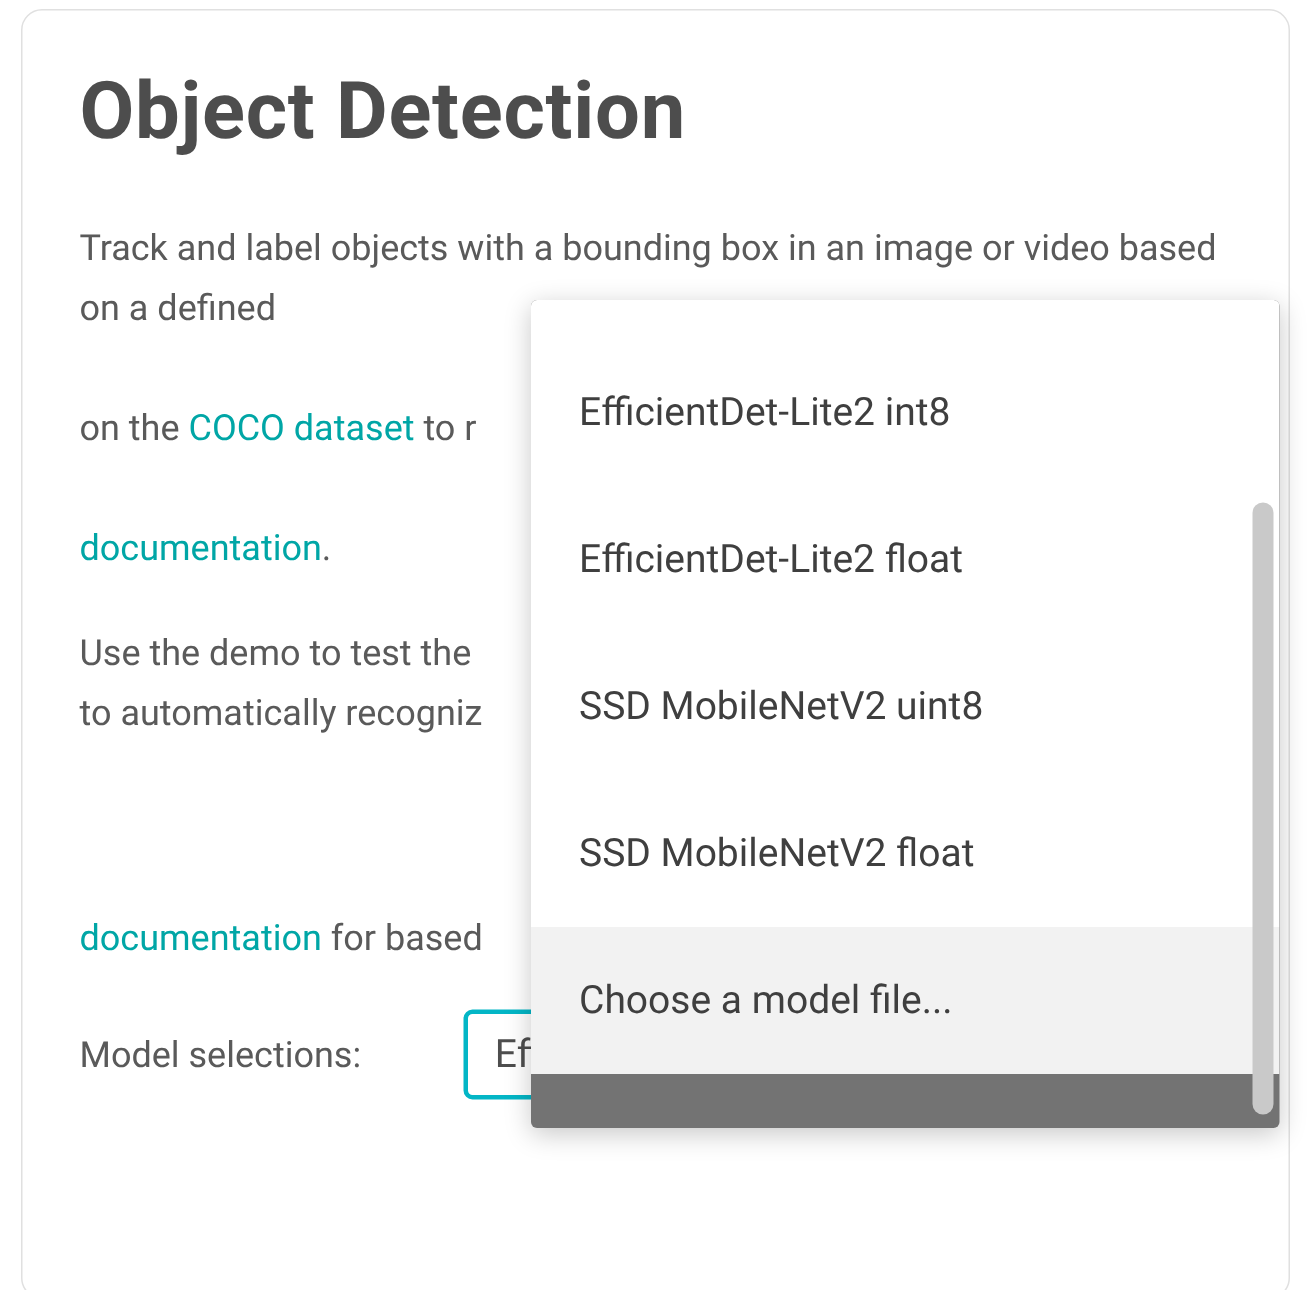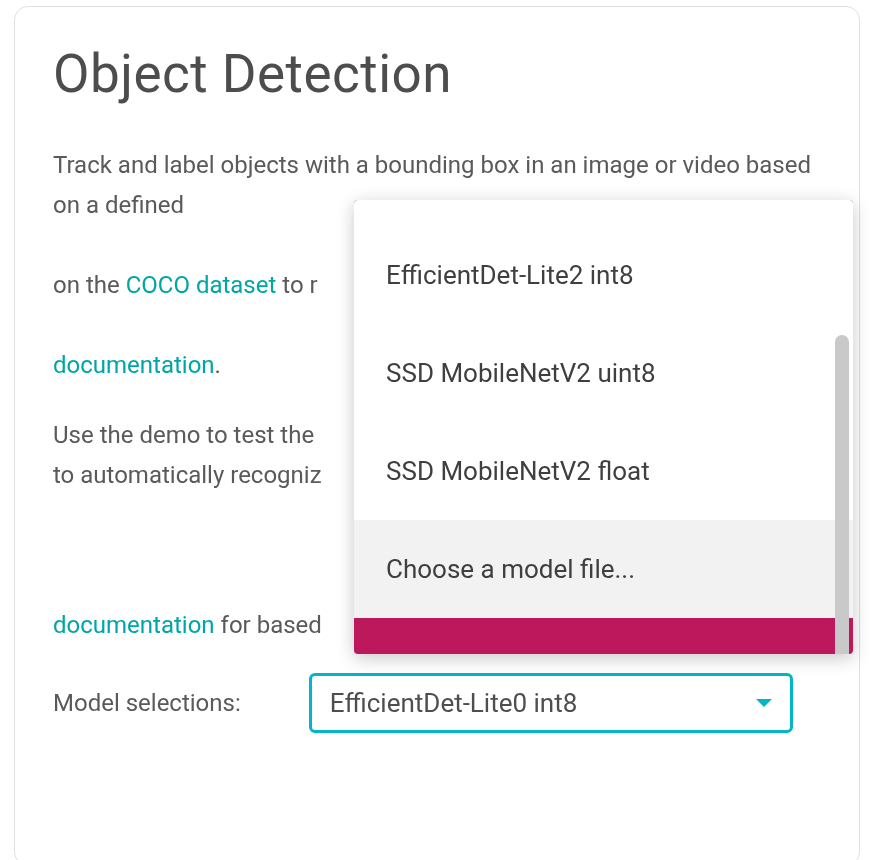--- a/index.html
+++ b/index.html
@@ -18,21 +18,21 @@
     .card {
       border: 1px solid #e0e0e0;
       border-radius: 14px;
       margin: 6px 14px 0 14px;
       padding: 40px 38px 40px 38px;
       height: 100%;
       position: relative;
     }
     .page-title {
       font-size: 53px;
-      font-weight: 400;
+      font-weight: 700;
       color: #4d4d4d;
       letter-spacing: 0.5px;
       margin-bottom: 42px;
       line-height: 1.05;
     }
     .body-text {
       font-size: 24px;
       line-height: 1.67;
       color: #5a5a5a;
       font-weight: 400;
@@ -86,21 +86,21 @@
       height: 0;
       border-left: 8px solid transparent;
       border-right: 8px solid transparent;
       border-top: 8px solid #03b6c6;
     }
     .dropdown-popup {
       position: absolute;
       top: 200px;
       left: 354px;
       width: 499px;
-      background: #be185d;
+      background: #737373;
       box-shadow: 0 4px 18px rgba(0,0,0,0.22);
       border-radius: 4px;
       overflow: hidden;
       z-index: 20;
     }
     .dropdown-viewport {
       position: relative;
       max-height: 552px;
       overflow: hidden;
     }
@@ -180,20 +180,23 @@
 <div class="dropdown-popup">
   <div class="dropdown-viewport">
     <div class="dropdown-list">
       <div class="dropdown-item partial-top">
         
       </div>
       <div class="dropdown-item">
         <span class="item-text">EfficientDet-Lite2 int8</span>
       </div>
       <div class="dropdown-item">
+        <span class="item-text">EfficientDet-Lite2 float</span>
+      </div>
+      <div class="dropdown-item">
         <span class="item-text">SSD MobileNetV2 uint8</span>
       </div>
       <div class="dropdown-item">
         <span class="item-text">SSD MobileNetV2 float</span>
       </div>
       <div class="dropdown-item hovered">
         <span class="item-text">Choose a model file...</span>
       </div>
     </div>
     <div class="scrollbar-track">

